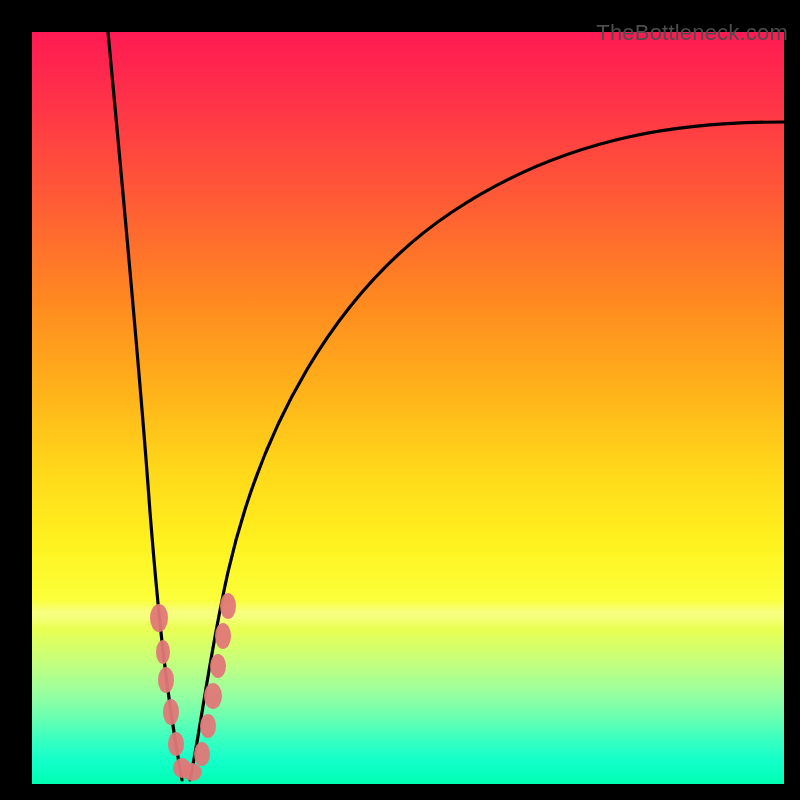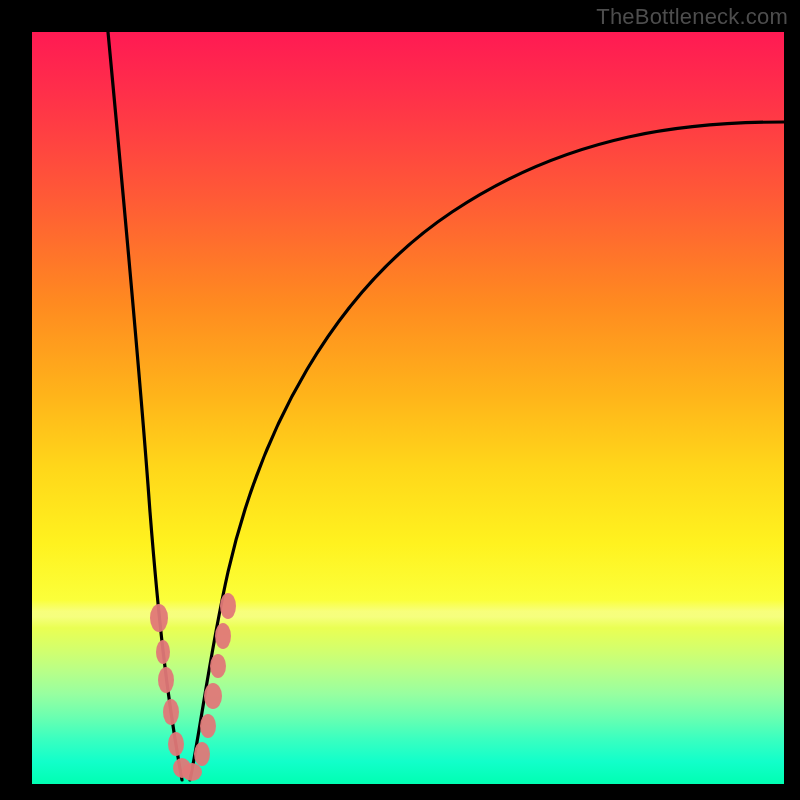--- a/index.html
+++ b/index.html
@@ -46,21 +46,21 @@
     background: linear-gradient(
       to bottom,
       rgba(255,255,220,0.0) 0%,
       rgba(255,255,225,0.35) 40%,
       rgba(255,255,225,0.35) 60%,
       rgba(255,255,220,0.0) 100%
     );
   }
   .watermark {
     position: absolute;
-    top: 4px;
+    top: 20px;
     right: 12px;
     color: #4d4d4d;
     font-size: 22px;
     letter-spacing: 0.2px;
     font-weight: 400;
   }
   svg.curves {
     position: absolute;
     left: 0;
     top: 0;

